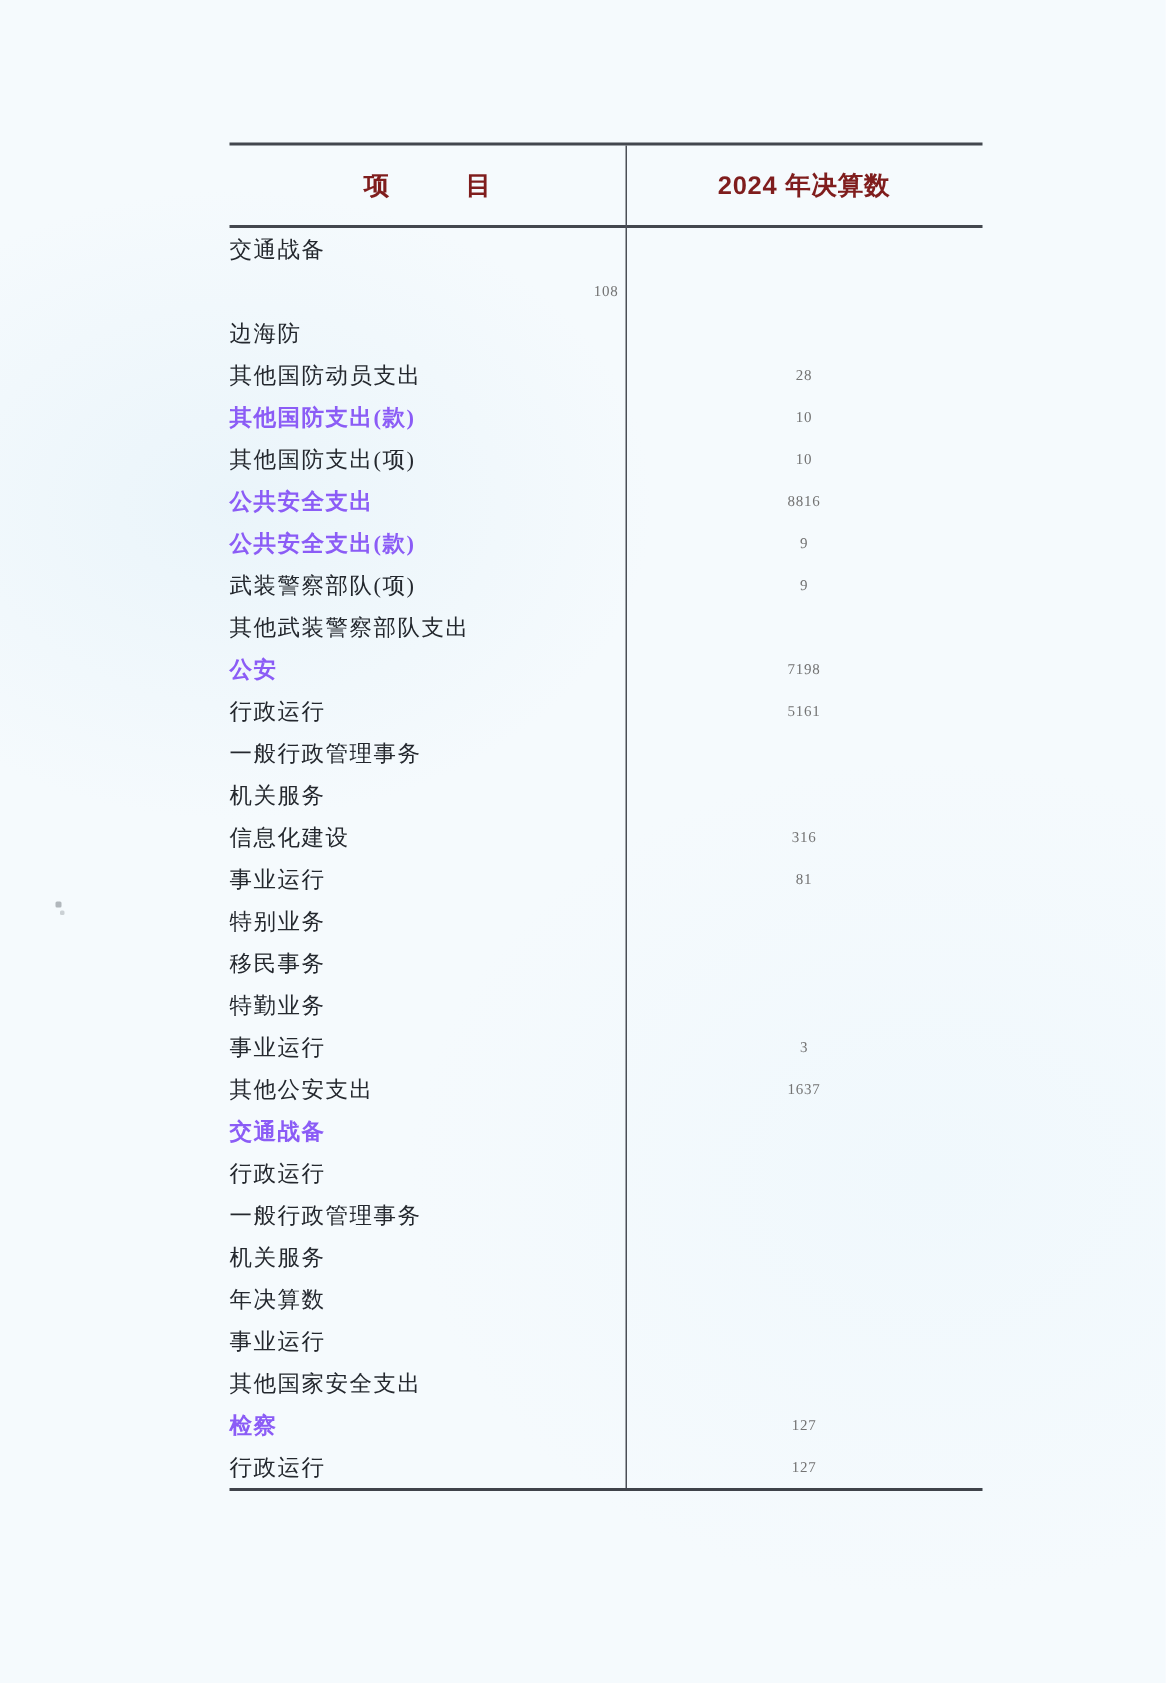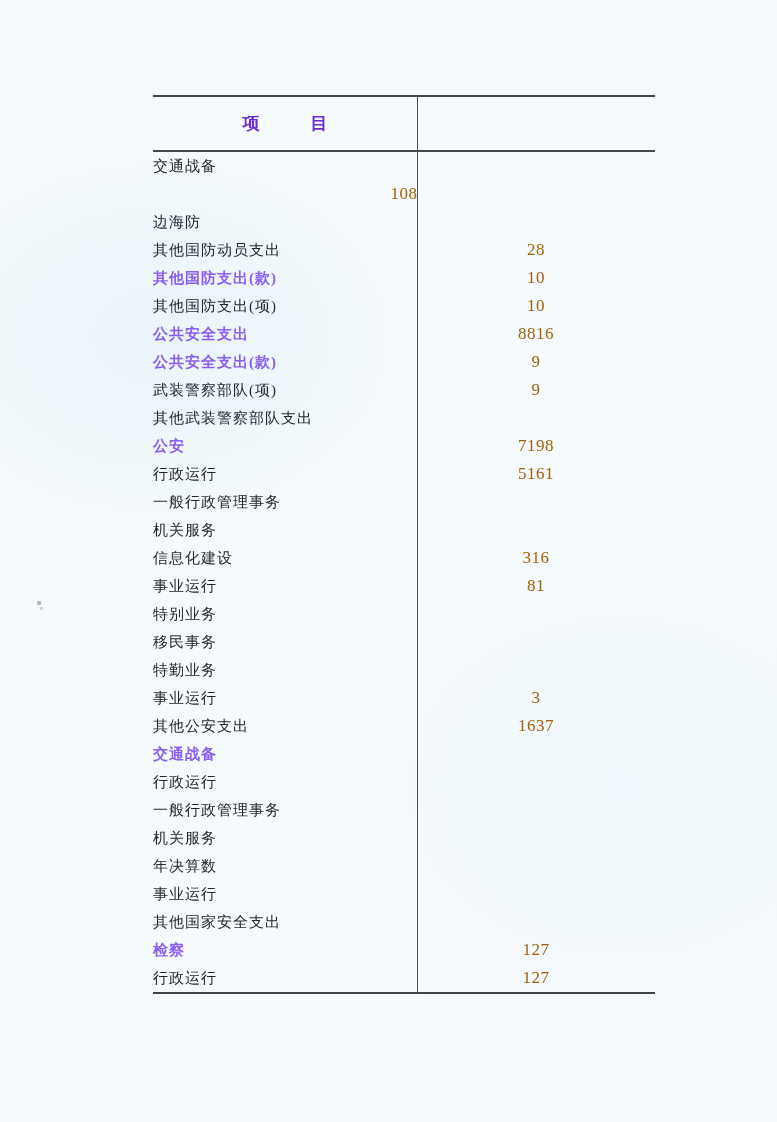--- a/index.html
+++ b/index.html
@@ -32,21 +32,21 @@
     background: transparent;
   }
   .thead {
     display: flex;
     height: 53px;
     align-items: center;
     border-bottom: 2px solid #43474e;
     font-family: "Liberation Sans", sans-serif;
     font-weight: bold;
     font-size: 17px;
-    color: #6d28d9;
+    color: #7f1d1d;
   }
   .th-item {
     width: 264px;
     text-align: center;
   }
   .th-value {
     flex: 1;
     text-align: center;
     letter-spacing: 0.5px;
   }
@@ -59,22 +59,22 @@
   }
   .row .label {
     width: 264px;
     text-align: left;
     letter-spacing: 1px;
     white-space: nowrap;
   }
   .row .value {
     flex: 1;
     text-align: center;
-    font-size: 17px;
-    color: #a16207;
+    font-size: 10px;
+    color: #737373;
     letter-spacing: 0.5px;
   }
   .row.bold .label {
     font-weight: bold;
     color: #8b5cf6;
   }
   .vline {
     position: absolute;
     left: 264px;
     top: 0;
@@ -94,20 +94,21 @@
 <body>
 
 <div class="page">
 
   <div class="speck speck-1"></div>
   <div class="speck speck-2"></div>
 
   <div class="budget-table">
     <div class="thead">
       <div class="th-item">项　　　目</div>
+      <div class="th-value">2024 年决算数</div>
     </div>
     <div class="tbody" id="tbody">
         <div class="row">
           <div class="label">交通战备</div>
           <div class="value"></div>
         </div>
         <div class="row">
           <div class="value">108</div>
         </div>
         <div class="row">

